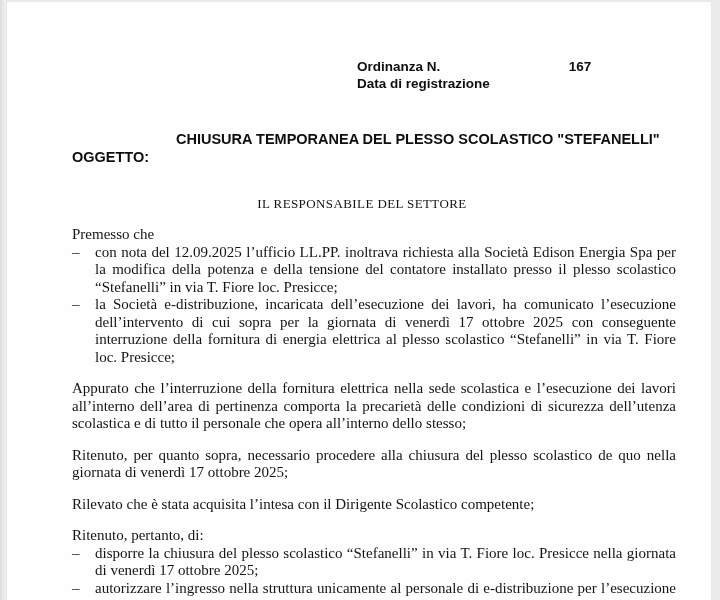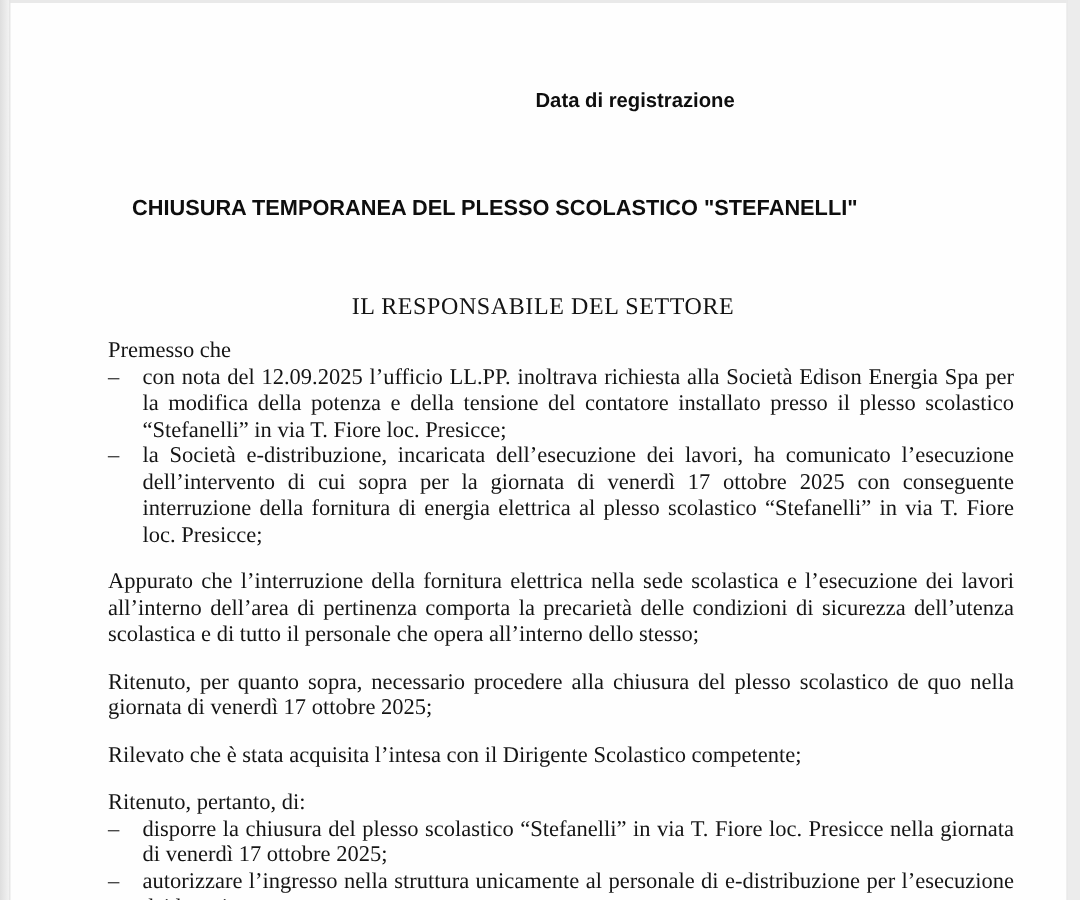--- a/index.html
+++ b/index.html
@@ -58,21 +58,21 @@
   .subject-line.justify-all {
     white-space: normal;
     text-align: justify;
     text-align-last: justify;
   }
 
   
   .role-heading {
     position: absolute; left: 72px; top: 196px; width: 580px;
     text-align: center;
-    font-size: 16px; letter-spacing: 0.4px;
+    font-size: 13px; letter-spacing: 0.4px;
     color: #141414;
   }
 
   
   .doc-body {
     position: absolute; left: 72px; top: 226px; width: 604px;
     font-size: 15px; line-height: 17.5px;
     text-align: justify;
     color: #141414;
   }
@@ -85,25 +85,30 @@
 </head>
 <body>
 
 <div class="page">
   <div class="edge-top"></div>
   <div class="edge-left"></div>
   <div class="edge-right"></div>
 
   <div class="reg-block">
     <div class="reg-row">
+      <span class="reg-label">Ordinanza N.</span>
+      <span class="reg-value">167</span>
+    </div>
+    <div class="reg-row">
       <span class="reg-label">Data di registrazione</span>
     </div>
   </div>
 
   <div class="subject">
+    <div class="subject-label">OGGETTO:</div>
     <div class="subject-lines">
       <div class="subject-line">CHIUSURA TEMPORANEA DEL PLESSO SCOLASTICO "STEFANELLI"</div>
     </div>
   </div>
 
   <div class="role-heading">IL RESPONSABILE DEL SETTORE</div>
 
   <div class="doc-body">
     <p class="para">Premesso che</p>
 

